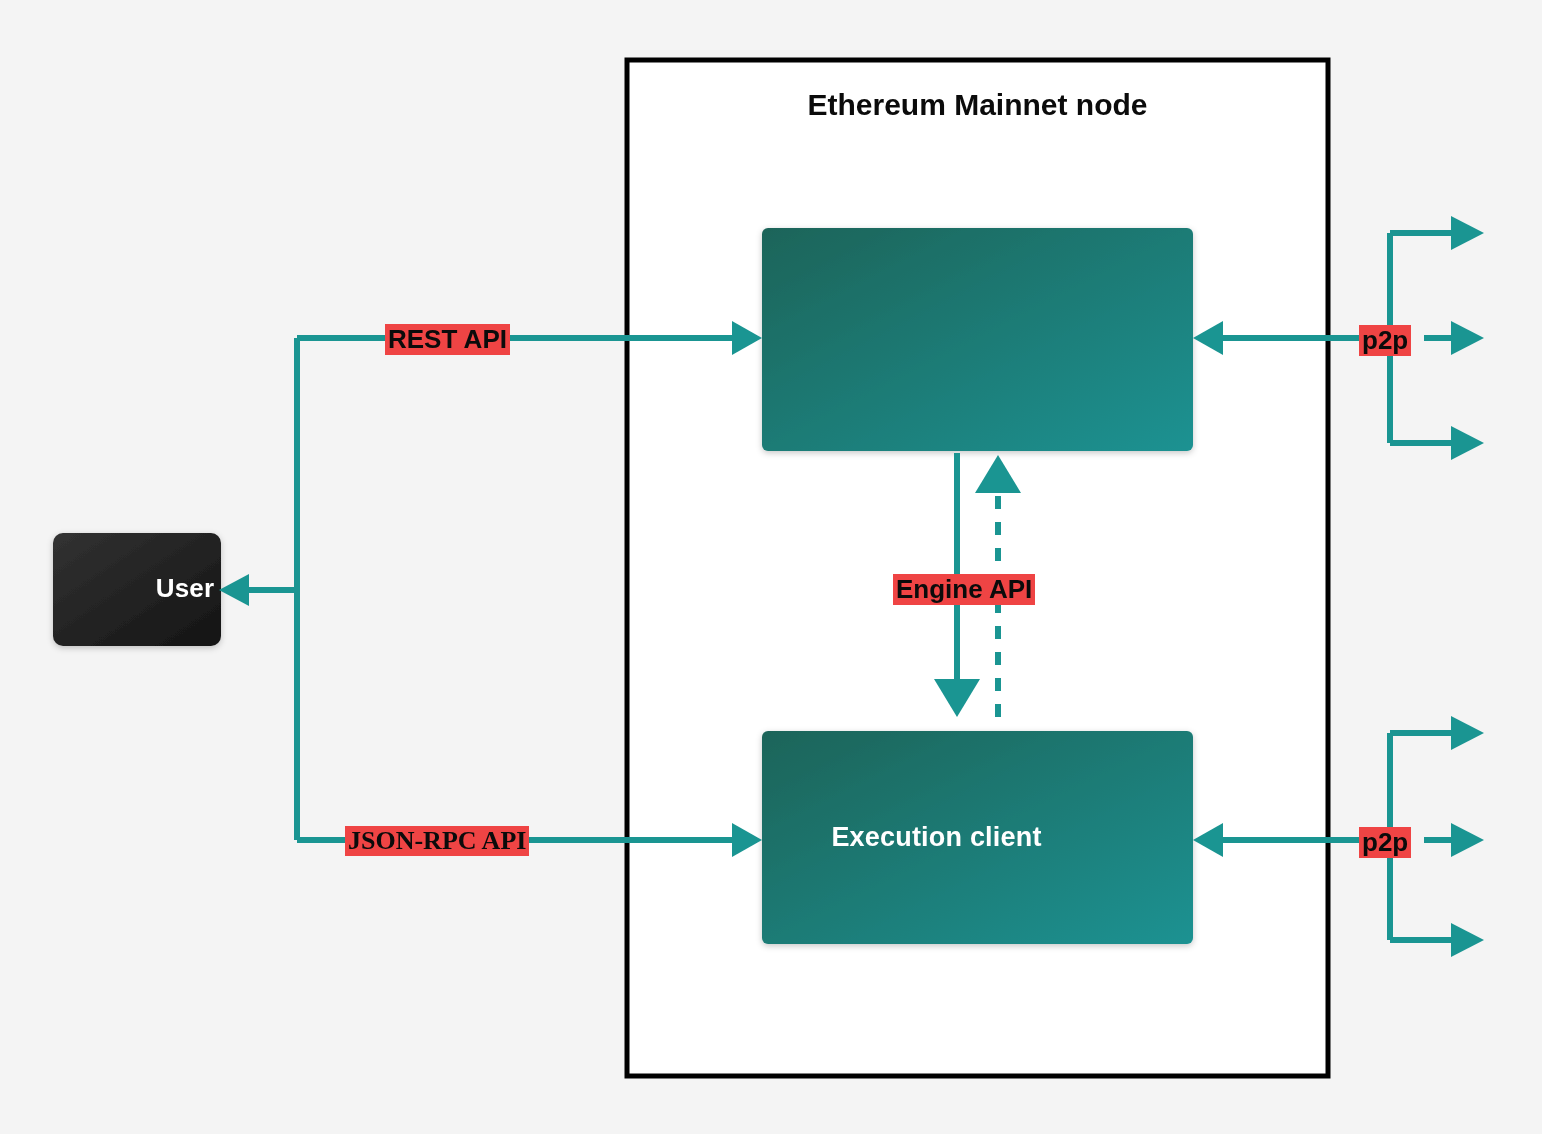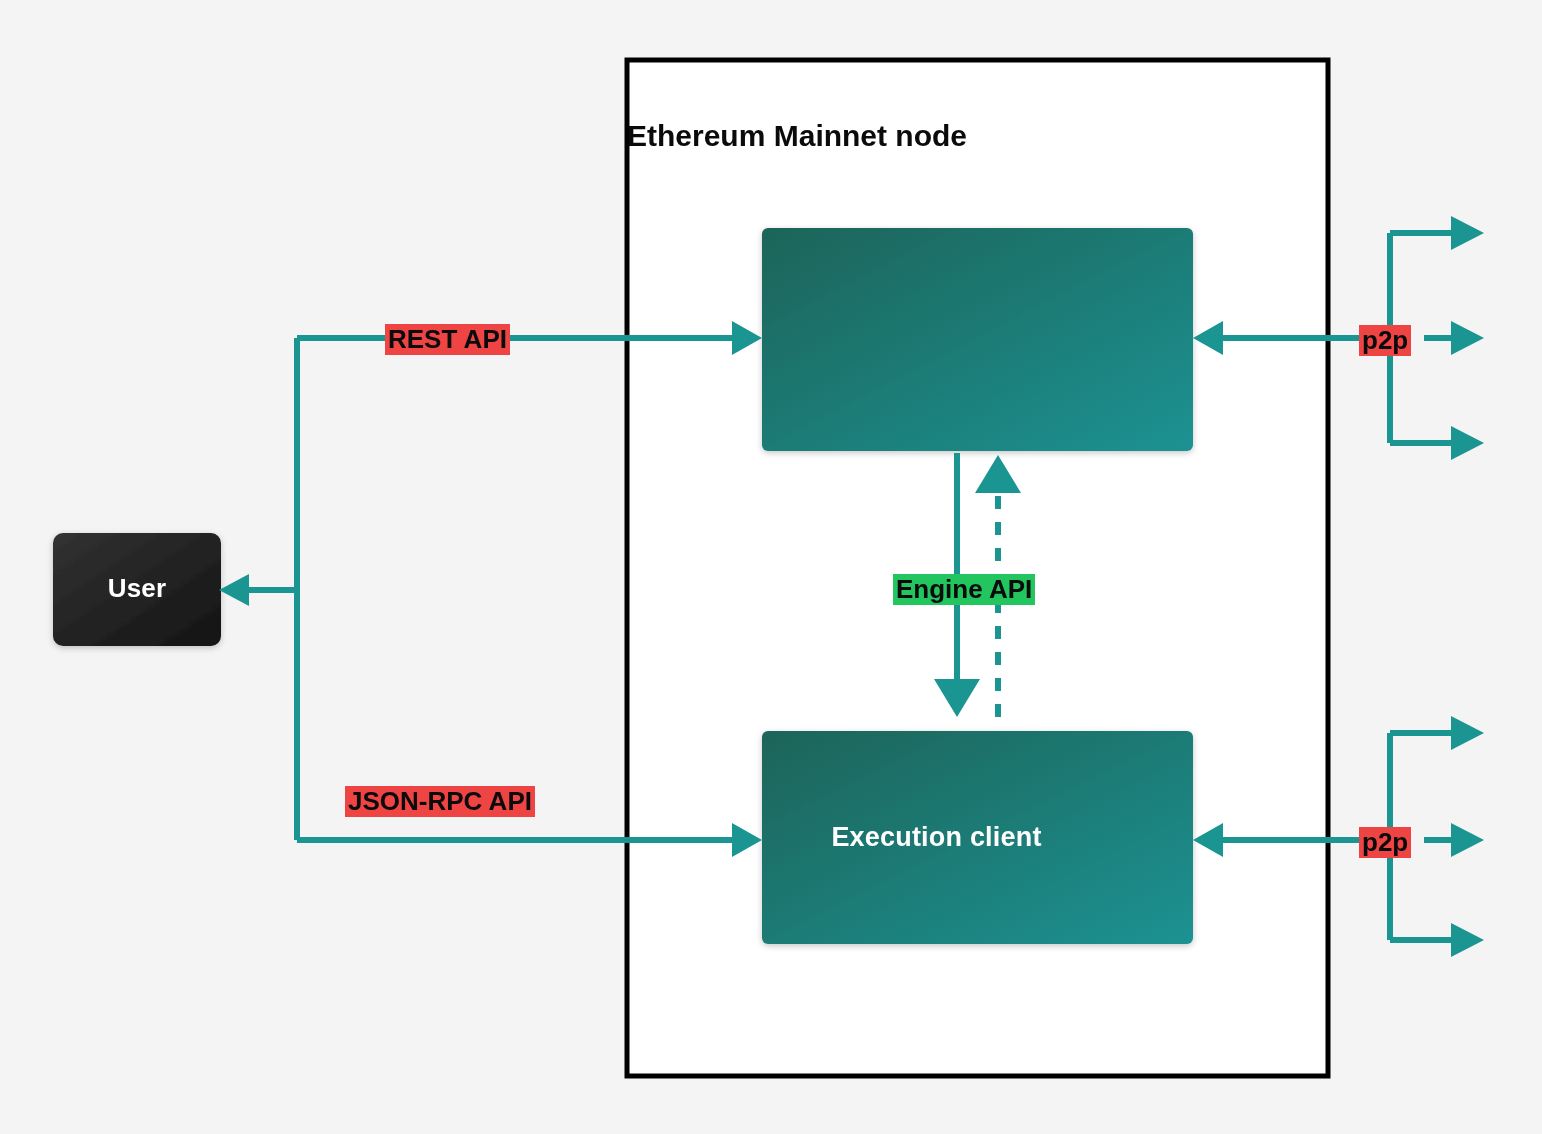--- a/index.html
+++ b/index.html
@@ -44,21 +44,21 @@
   .edge-label {
     position: absolute;
     font-weight: bold;
     font-size: 26px;
     color: #0b0b0b;
     background: #ef4444;
     padding: 0 3px;
     white-space: nowrap;
   }
   .edge-label.on-white {
-    background: #22c55e;
+    background: #ef4444;
   }
 </style>
 </head>
 <body>
 
 <div id="stage">
 
   <svg id="diagram-svg" viewBox="0 0 1542 1134" xmlns="http://www.w3.org/2000/svg">
     <defs>
       <linearGradient id="clientGrad" x1="0" y1="0" x2="1" y2="1">
@@ -137,30 +137,30 @@
       <path d="M1424 840 L1455 840"></path>
 
       <path d="M1390 940 L1455 940"></path>
     </g>
     <polygon points="1193,840 1223,823 1223,857" fill="#1a9592"></polygon>
     <polygon points="1484,733 1451,716 1451,750" fill="#1a9592"></polygon>
     <polygon points="1484,840 1451,823 1451,857" fill="#1a9592"></polygon>
     <polygon points="1484,940 1451,923 1451,957" fill="#1a9592"></polygon>
   </svg>
 
-  <div class="node-label container-title" style="left:627px; top:119px; width:701px; ">Ethereum Mainnet node</div>
+  <div class="node-label container-title" style="left:627px; top:88px; width:701px; text-align:center;">Ethereum Mainnet node</div>
 
-  <div class="node-label box-title" style="left:53px; top:573px; width:168px; text-align:center; font-size:26px;">User</div>
+  <div class="node-label box-title" style="left:53px; top:573px; width:168px; text-align:center; font-size:26px;padding-left:48px;">User</div>
 
 
   <div class="node-label box-title" style="left:762px; top:822px; width:349px; text-align:center;">Execution client</div>
 
   <div class="edge-label" style="left:385px; top:324px;">REST API</div>
 
-  <div class="edge-label" style="left:345px; top:786px;">JSON-RPC API</div>
+  <div class="edge-label" style="left:345px; top:826px;font-family:Liberation Serif, serif;">JSON-RPC API</div>
 
   <div class="edge-label on-white" style="left:893px; top:574px;">Engine API</div>
 
   <div class="edge-label" style="left:1359px; top:325px;">p2p</div>
 
   <div class="edge-label" style="left:1359px; top:827px;">p2p</div>
 
 </div>
 
 </body></html>

